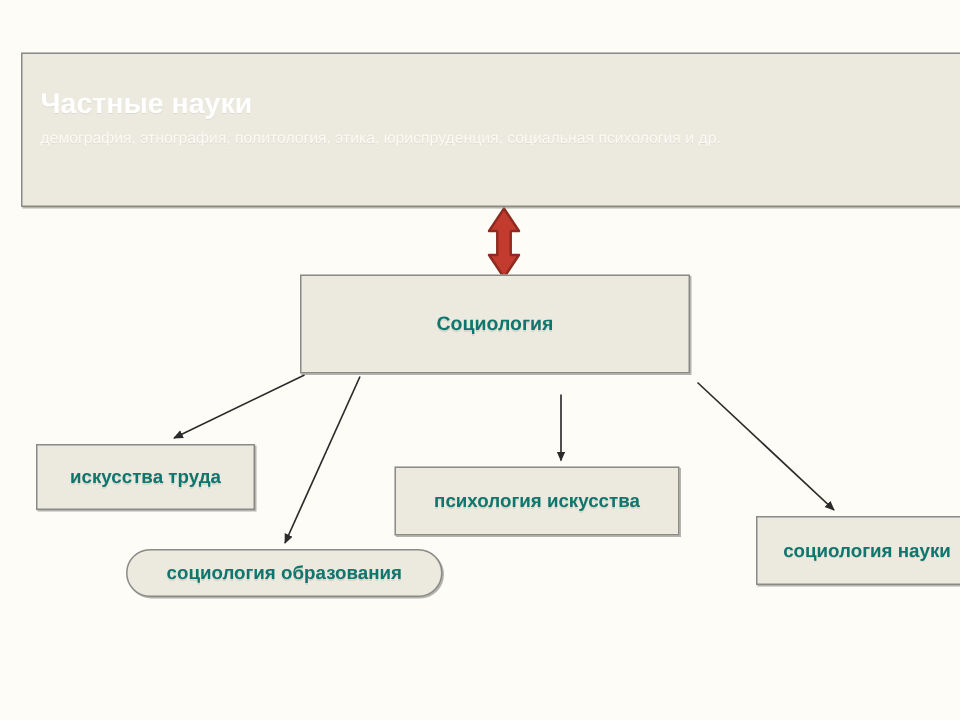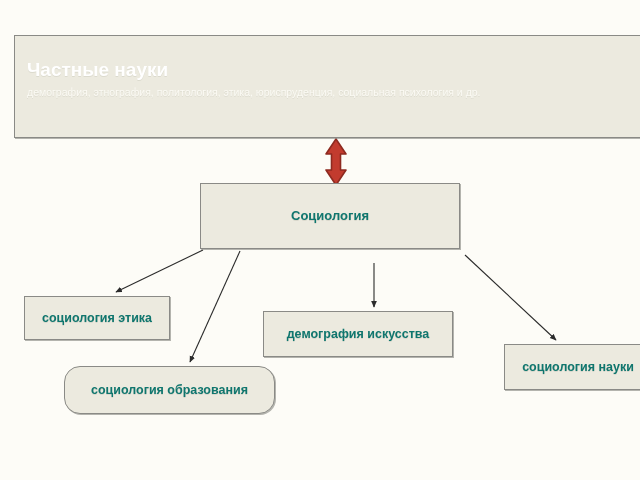--- a/index.html
+++ b/index.html
@@ -84,24 +84,24 @@
     font-size: 12.5px;
     font-weight: bold;
   }
   #node-sociology-labor {
     left: 24px;
     top: 296px;
     width: 146px;
     height: 44px;
   }
   #node-sociology-education {
-    left: 64px;
+    left: 84px;
     top: 366px;
     width: 211px;
-    height: 48px;
+    height: 32px;
     border-radius: 16px;
   }
   #node-sociology-art {
     left: 263px;
     top: 311px;
     width: 190px;
     height: 46px;
   }
   #node-sociology-science {
     left: 456px;
@@ -140,28 +140,28 @@
   <div class="node" id="node-private-sciences">
     <div class="node-title">Частные науки</div>
     <div class="node-subtitle">демография, этнография, политология, этика, юриспруденция, социальная психология и др.</div>
   </div>
 
   <div class="node" id="node-sociology">
     <div class="node-label-center">Социология</div>
   </div>
 
   <div class="node leaf" id="node-sociology-labor">
-    <div class="node-label-center">социология этика</div>
+    <div class="node-label-center">искусства труда</div>
   </div>
 
   <div class="node leaf" id="node-sociology-education">
     <div class="node-label-center">социология образования</div>
   </div>
 
   <div class="node leaf" id="node-sociology-art">
-    <div class="node-label-center">демография искусства</div>
+    <div class="node-label-center">психология искусства</div>
   </div>
 
   <div class="node leaf" id="node-sociology-science">
     <div class="node-label-center">социология науки</div>
   </div>
 
 </div>
 
 </body></html>

